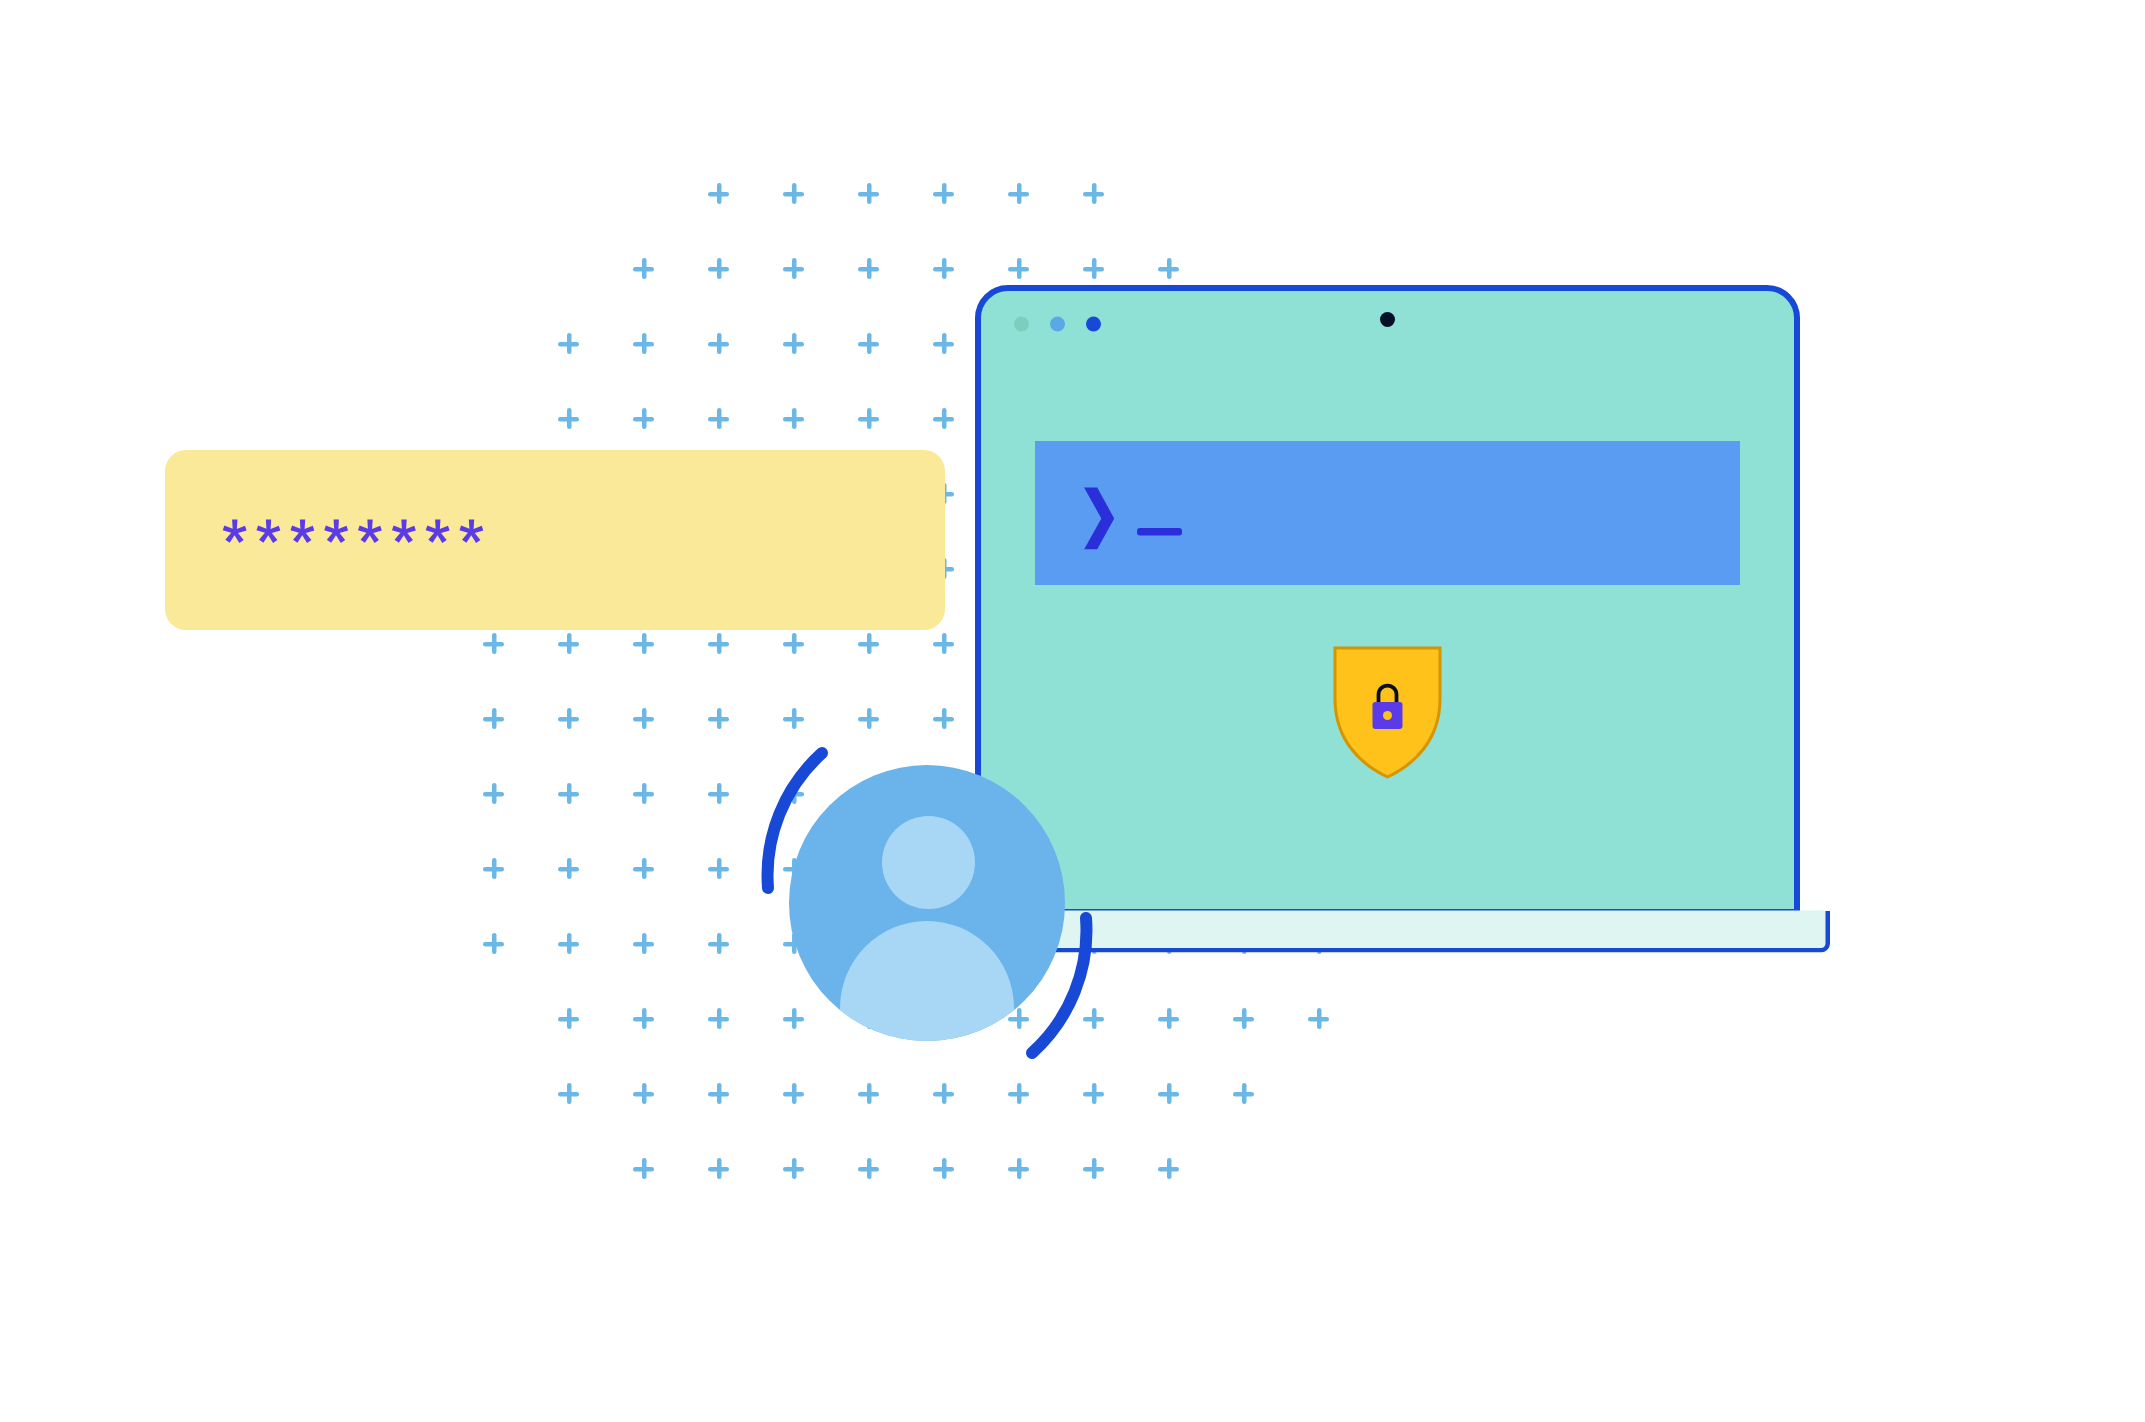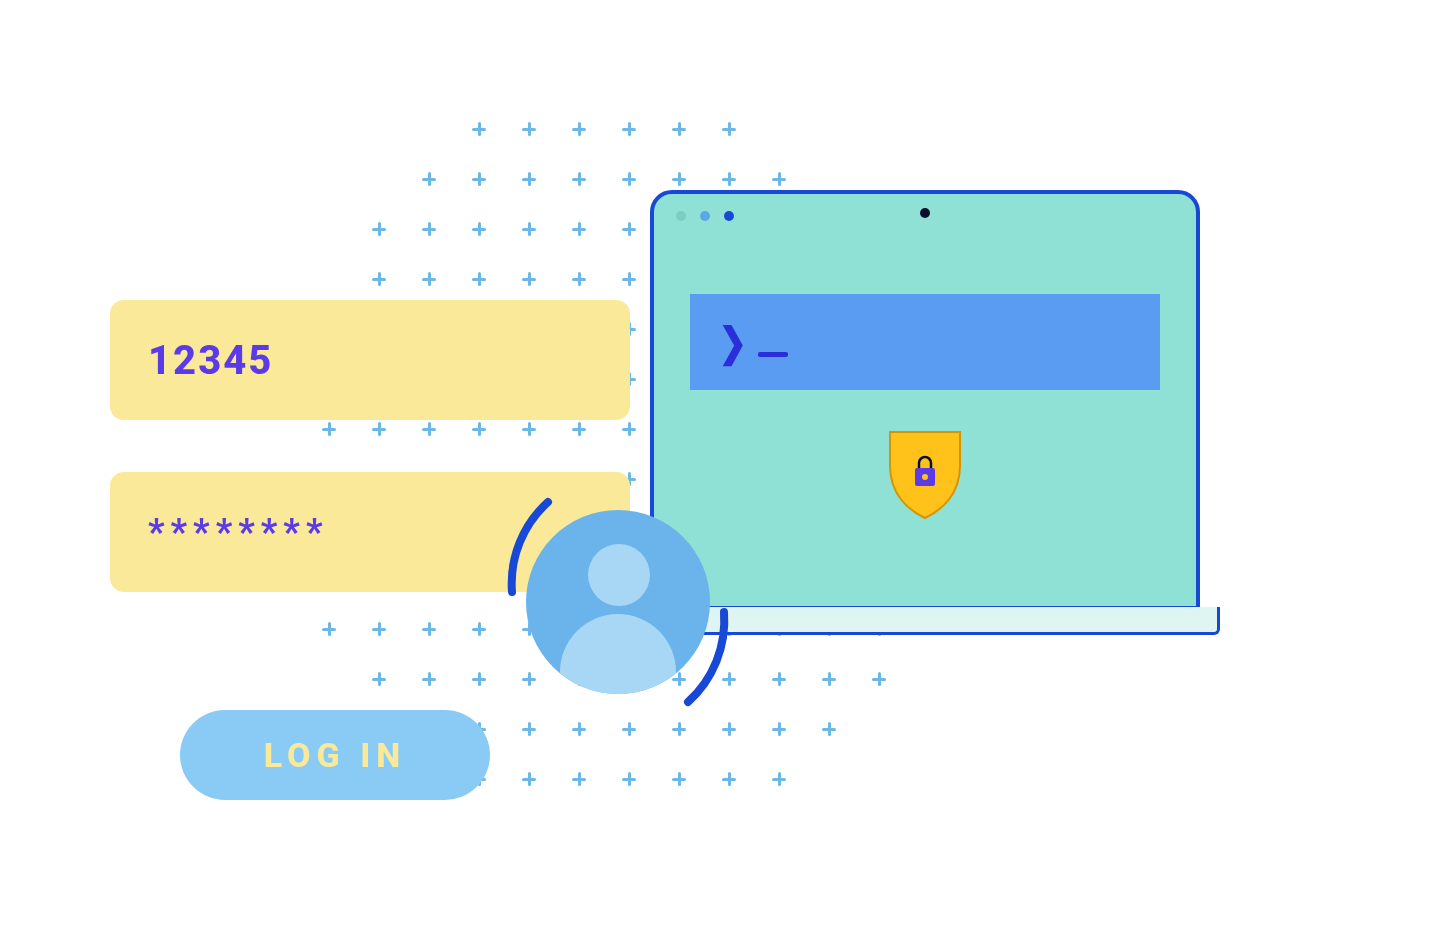--- a/index.html
+++ b/index.html
@@ -217,29 +217,23 @@
             <path d="M7 14 V9 a6 6 0 0 1 12 0 V14" fill="none" stroke="#06102b" stroke-width="2.5"></path>
             <circle cx="13" cy="23" r="3" fill="#FFC21A"></circle>
           </g>
         </svg>
       </div>
     </div>
     <div class="base"></div>
   </div>
 
   <div class="login">
-    <div class="field">
-      <span>12345</span>
-    </div>
     <div class="field pw">
       <span>********</span>
     </div>
-  </div>
-  <div class="login-btn">
-    <span>LOG IN</span>
   </div>
 
   <div class="avatar-wrap">
     <svg class="arc" viewBox="0 0 240 240">
       <path d="M50 20 A110 110 0 0 0 14 110" fill="none" stroke="#1849D6" stroke-width="8" stroke-linecap="round"></path>
       <path d="M190 220 A110 110 0 0 0 226 130" fill="none" stroke="#1849D6" stroke-width="8" stroke-linecap="round"></path>
     </svg>
     <div class="avatar">
       <div class="head"></div>
       <div class="body"></div>

